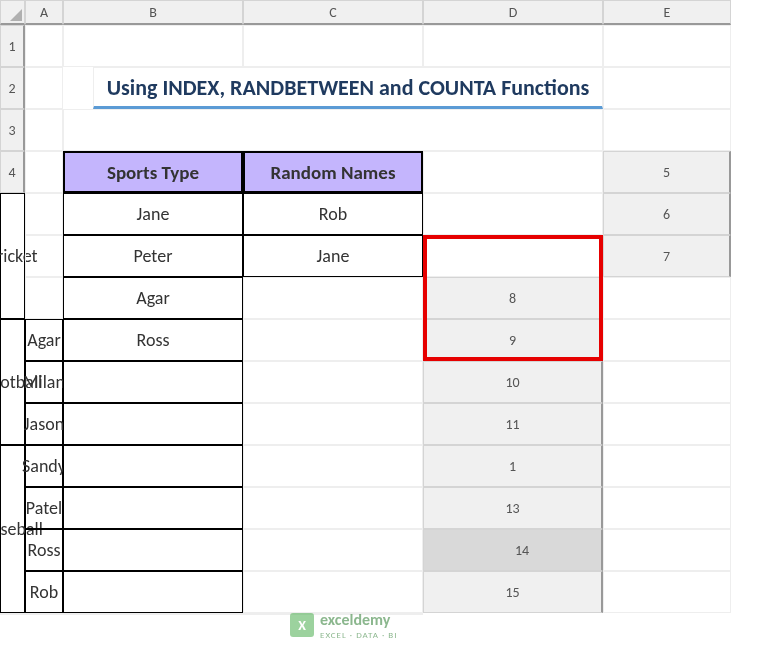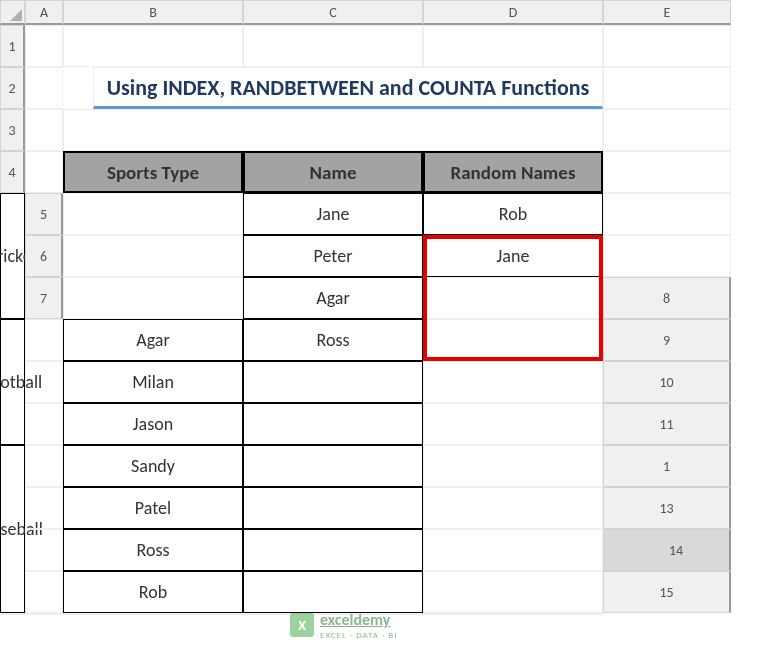--- a/index.html
+++ b/index.html
@@ -57,21 +57,21 @@
     grid-row: 3;
     font-size: 22px;
     font-weight: bold;
     color: #1f3a5f;
     border-bottom: 3px solid #5b9bd5;
     align-items: flex-start;
     padding-top: 6px;
     margin-left: 30px;
   }
   .table-header {
-    background: #a3a3a3;
+    background: #c4b5fd;
     border: 2px solid #000;
     font-weight: bold;
     font-size: 19px;
     text-align: center;
   }
   .tcell {
     border: 1.5px solid #000;
     font-size: 18px;
   }
   .merged-sports {
@@ -98,21 +98,21 @@
     width: 24px;
     height: 24px;
     background: #4caf50;
     border-radius: 3px;
     display: flex;
     align-items: center;
     justify-content: center;
     color: #fff;
     font-weight: bold;
   }
-  .watermark .wm-main { font-size: 16px; font-weight: bold; text-decoration: underline; }
+  .watermark .wm-main { font-size: 16px; font-weight: bold; }
   .watermark .wm-sub { font-size: 9px; letter-spacing: 1px; color: #2e7d32; }
 </style>
 </head>
 <body>
 
 <div class="grid-container">
   <div class="corner"></div>
   <div class="col-header">A</div>
   <div class="col-header">B</div>
   <div class="col-header">C</div>
@@ -132,21 +132,20 @@
   <div class="cell"></div>
 
   <div class="row-header">3</div>
   <div class="cell"></div>
   <div class="cell" style="grid-column:3/6;"></div>
   <div class="cell"></div>
 
   <div class="row-header">4</div>
   <div class="cell"></div>
   <div class="cell table-header">Sports Type</div>
-  <div class="cell table-header">Name</div>
   <div class="cell table-header">Random Names</div>
   <div class="cell"></div>
 
   <div class="row-header">5</div>
   <div class="cell"></div>
   <div class="cell tcell merged-sports" style="grid-row:6/9;">Cricket</div>
   <div class="cell tcell">Jane</div>
   <div class="cell tcell">Rob</div>
   <div class="cell"></div>
 

